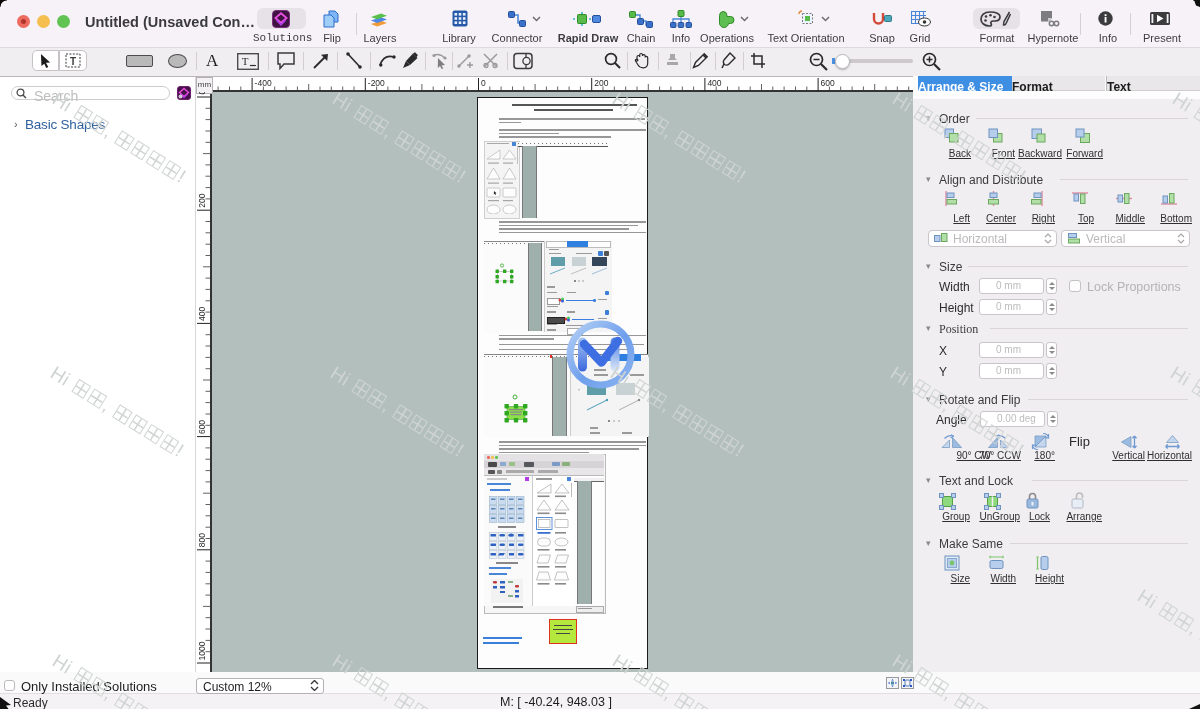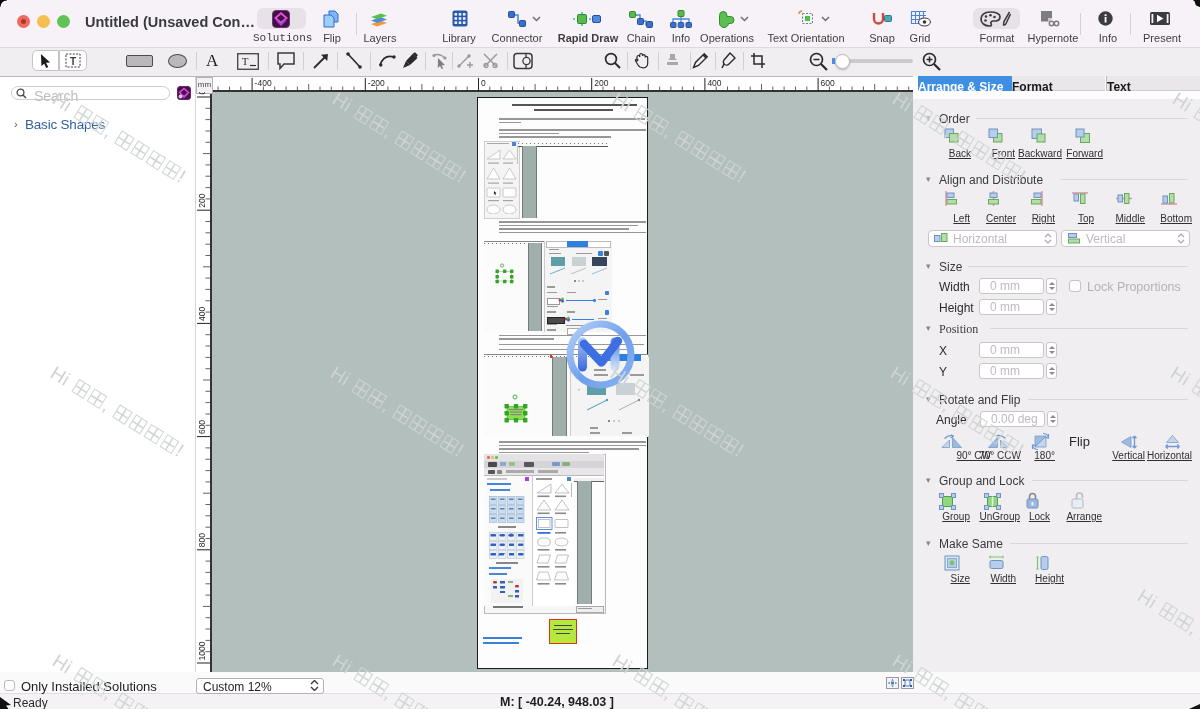--- a/index.html
+++ b/index.html
@@ -27,21 +27,21 @@
   #mmbox{left:196px;top:77px;width:15px;height:15px;background:#f3f1f3;border:1px solid #b5b1b5;
          font-size:8px;color:#444;text-align:center;line-height:14px;}
   
   #rightpanel{left:913px;top:76px;width:287px;height:596px;background:#f0eef0;}
   .tab{top:76px;height:15px;font-size:12px;font-weight:700;line-height:23px;}
   .sect{font-size:12px;color:#3b3b3d;}
   .schev{color:#8a8a8c;font-size:9px;}
   .srule{height:1px;background:#d9d5d9;}
   .ilab{font-size:10px;color:#2f2f31;text-align:right;text-decoration:underline;}
   .inp{background:#fff;border:1px solid #c9c5c9;border-radius:3px;box-sizing:border-box;
-       font-size:12px;color:#bcbcbc;padding-left:10px;line-height:14px;}
+       font-size:10px;color:#bcbcbc;padding-left:16px;line-height:14px;}
   .stepper{width:11px;height:16px;background:#fff;border:1px solid #c9c5c9;border-radius:3px;box-sizing:border-box;}
   .flab{font-size:12px;color:#2b2b2d;}
   
   #bottomstrip{left:0;top:672px;width:1200px;height:21px;background:#fafafb;}
   #statusbar{left:0;top:693px;width:1200px;height:16px;background:#f5f2f5;border-top:1px solid #e2dee2;box-sizing:border-box;}
   
   .wm{font-size:19px;color:#cfd4d2;white-space:nowrap;
       transform:rotate(32deg);transform-origin:0 0;letter-spacing:0.5px;}
   .wm b{display:inline-block;width:12.5px;height:13px;margin:0 2px;vertical-align:-1px;
       border:1.5px solid currentColor;
@@ -852,21 +852,21 @@
     <path d="M8.5 1.5 L2.5 8.5 H14.5 Z" fill="#c3d6ee" stroke="#7a9cc4" stroke-width="0.8"></path>
     <path d="M1.5 12.5 H15.5 M1.5 12.5 l2.2 -2 M1.5 12.5 l2.2 2 M15.5 12.5 l-2.2 -2 M15.5 12.5 l-2.2 2" fill="none" stroke="#6f9ad2" stroke-width="1.3"></path>
   </svg>
   <div class="abs ilab" style="left:933px;top:450px;width:38px;margin-left:20px;">90° CW</div>
   <div class="abs ilab" style="left:977px;top:450px;width:44px;">70° CCW</div>
   <div class="abs ilab" style="left:1027px;top:450px;width:28px;">180°</div>
   <div class="abs ilab" style="left:1109px;top:450px;width:36px;">Vertical</div>
   <div class="abs ilab" style="left:1145px;top:450px;width:47px;">Horizontal</div>
 
   <div class="abs schev" style="left:926px;top:475px;">▾</div>
-  <div class="abs sect" style="left:939px;top:474px;">Group and Lock</div>
+  <div class="abs sect" style="left:939px;top:474px;">Text and Lock</div>
   <div class="abs srule" style="left:1032px;top:480px;width:156px;"></div>
   <svg class="abs" style="left:939px;top:493px;" width="17" height="17" viewBox="0 0 17 17">
     <rect x="3.5" y="3.5" width="10" height="10" fill="#8ed87e" stroke="#55a045"></rect>
     <g fill="#b6cdeb" stroke="#6f94c0">
         <rect x="0.5" y="0.5" width="4" height="4"></rect>
         <rect x="12.5" y="0.5" width="4" height="4"></rect>
         <rect x="0.5" y="12.5" width="4" height="4"></rect>
         <rect x="12.5" y="12.5" width="4" height="4"></rect>
       </g>
   </svg>
@@ -932,21 +932,21 @@
   <svg class="abs" style="left:903px;top:679px;" width="9" height="8" viewBox="0 0 9 8">
     <rect x="2" y="1" width="5" height="6" rx="2" fill="none" stroke="#8aa0c8" stroke-width="1.4"></rect>
     <g fill="#2a58c8">
         <rect x="0" y="0" width="2" height="2"></rect>
         <rect x="7" y="0" width="2" height="2"></rect>
         <rect x="0" y="6" width="2" height="2"></rect>
         <rect x="7" y="6" width="2" height="2"></rect>
       </g>
   </svg>
   <div class="abs" style="left:13px;top:695.5px;font-size:12px;color:#2a2a2c;">Ready</div>
-  <div class="abs" style="left:500px;top:695px;font-size:12.5px;color:#1d1d1f;font-weight:bold;">M: [ -40.24, 948.03 ]</div>
+  <div class="abs" style="left:500px;top:695px;font-size:12.5px;color:#1d1d1f;">M: [ -40.24, 948.03 ]</div>
   <svg class="abs" style="left:0;top:697px;" width="13" height="12" viewBox="0 0 13 12">
       <path d="M0 0 L11 8 L6 8.6 L8.5 12 L0 12 Z" fill="#101010"></path>
     </svg>
   <svg class="abs" style="left:1189px;top:704px;" width="11" height="5" viewBox="0 0 11 5">
       <path d="M0 5 L11 0 L11 5 Z" fill="#141414"></path>
     </svg>
 
   <div class="abs wm" style="left:60px;top:88px;">Hi <b></b><b></b><i>,</i> <b></b><b></b><b></b><b></b>!</div>
   <div class="abs wm" style="left:340px;top:88px;">Hi <b></b><b></b><i>,</i> <b></b><b></b><b></b><b></b>!</div>
   <div class="abs wm" style="left:620px;top:88px;">Hi <b></b><b></b><i>,</i> <b></b><b></b><b></b><b></b>!</div>

